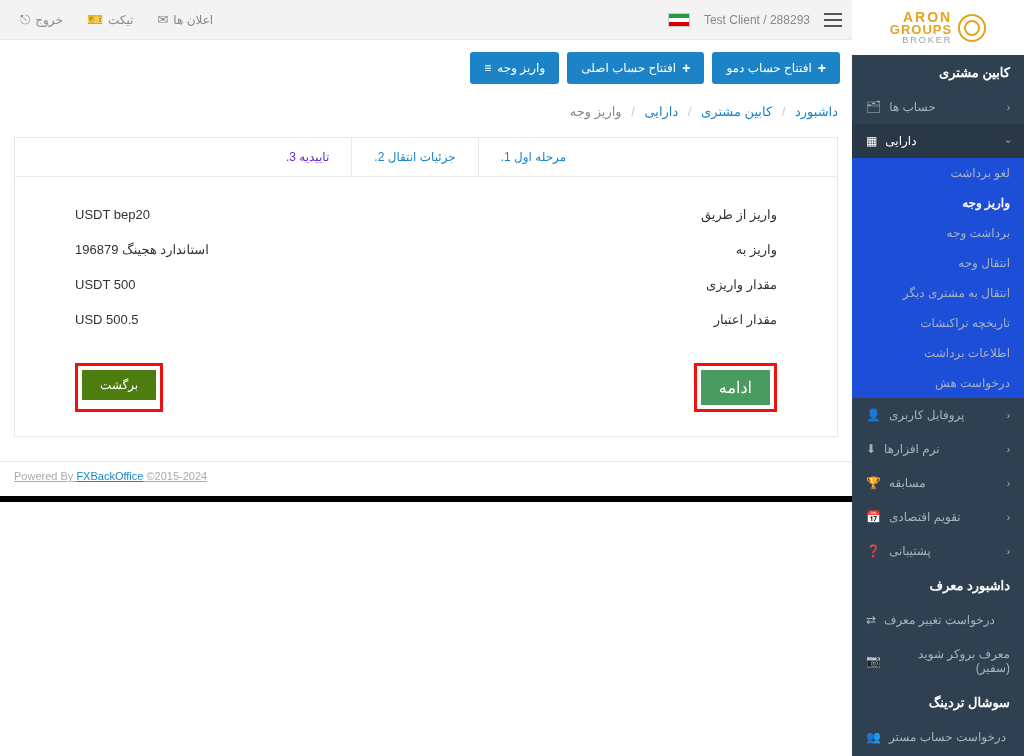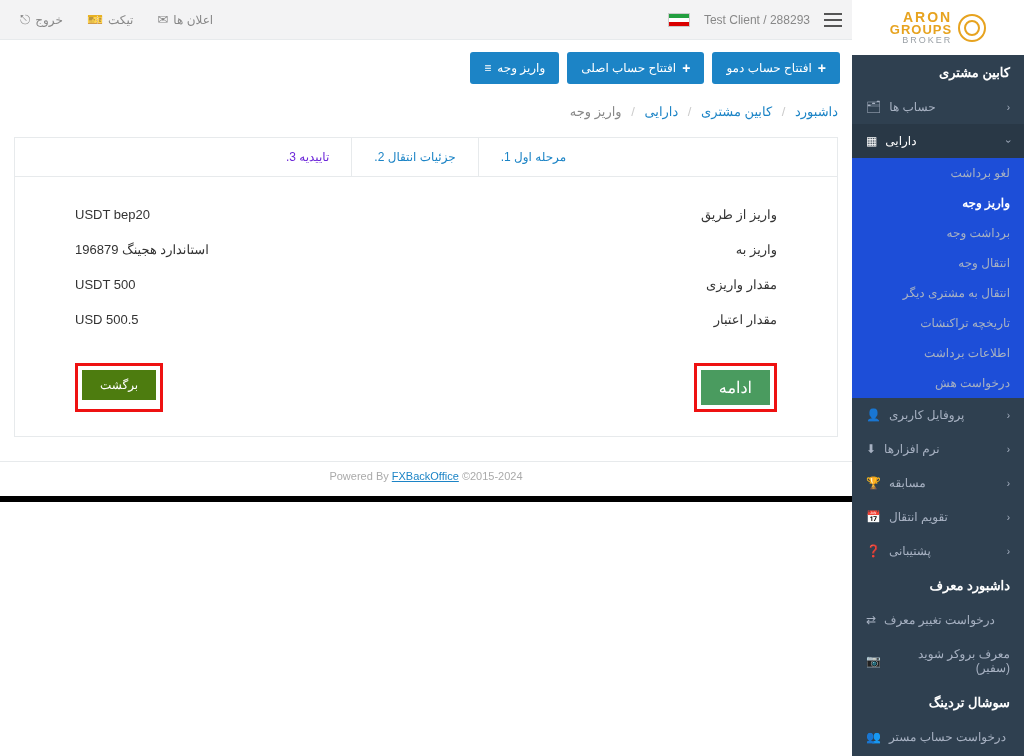--- a/index.html
+++ b/index.html
@@ -213,21 +213,22 @@
 }
 
 
 .footer {
   margin-top: 14px;
   padding: 8px 14px;
   color: #aaa;
   font-size: 11px;
   border-top: 1px solid #e7eaec;
   direction: ltr;
-  text-align: center;
+  text-align: left;
+  text-decoration: underline;
 }
 .footer a { color: #1c84c6; text-decoration: underline; }
 .black-bar { height: 6px; background:#000; margin-top:6px; }
 </style>
 </head>
 <body>
 
 <div class="app">
 
   <aside class="sidebar">
@@ -285,21 +286,21 @@
     <div class="side-item">
       <span class="chev">‹</span>
       <span class="right">
           <span>مسابقه</span>
           <span>🏆</span>
         </span>
     </div>
     <div class="side-item">
       <span class="chev">‹</span>
       <span class="right">
-          <span>تقویم انتقال</span>
+          <span>تقویم اقتصادی</span>
           <span>📅</span>
         </span>
     </div>
     <div class="side-item">
       <span class="chev">‹</span>
       <span class="right">
           <span>پشتیبانی</span>
           <span>❓</span>
         </span>
     </div>

